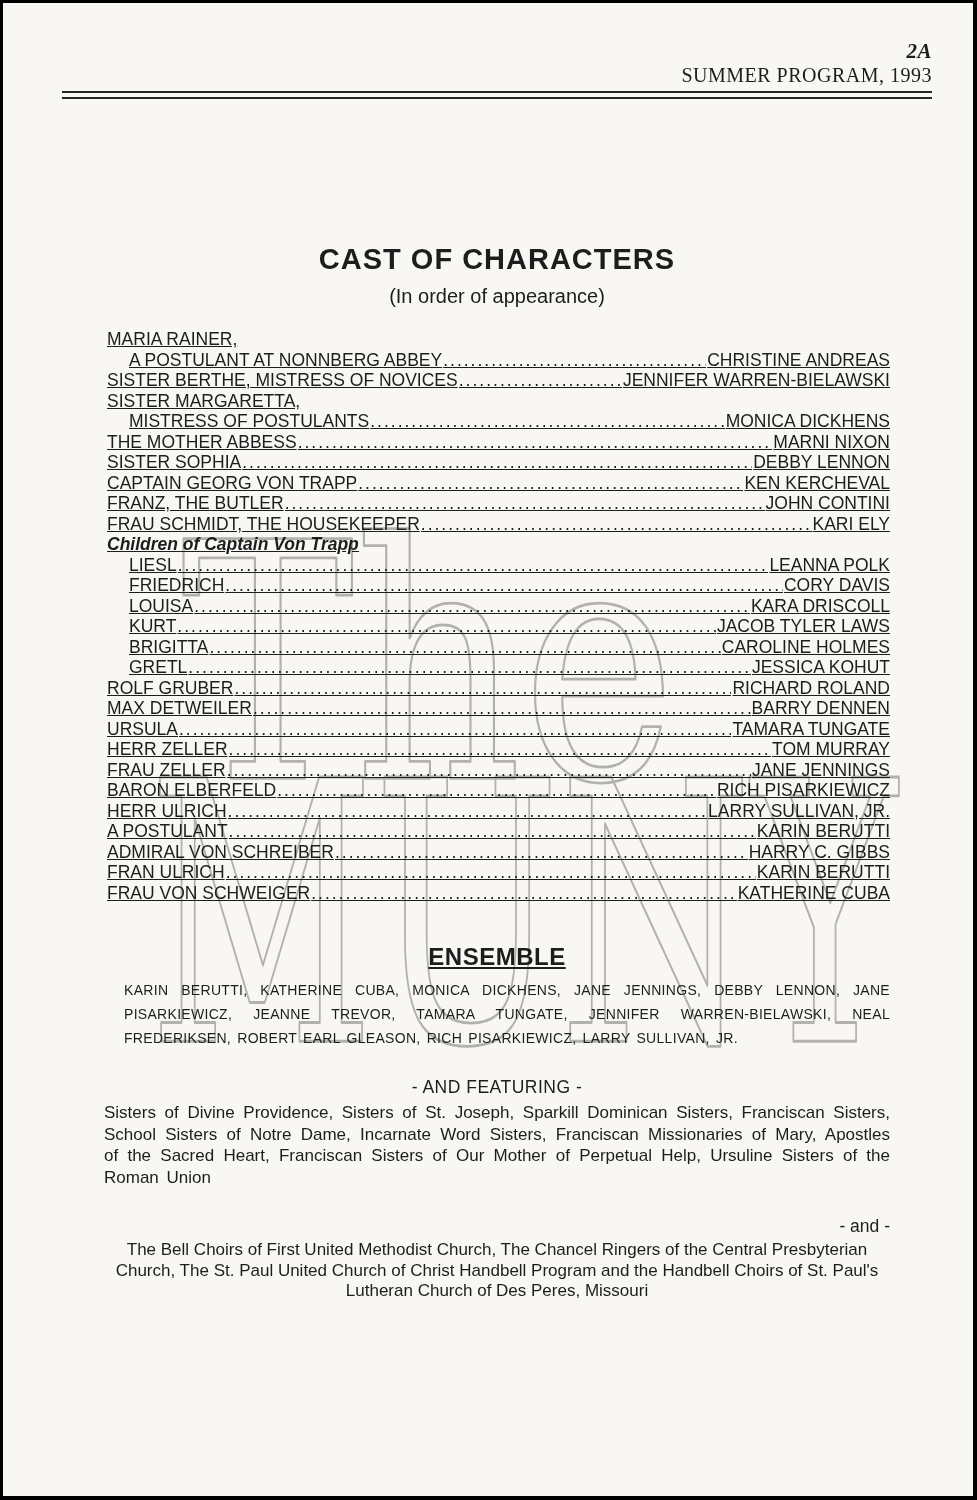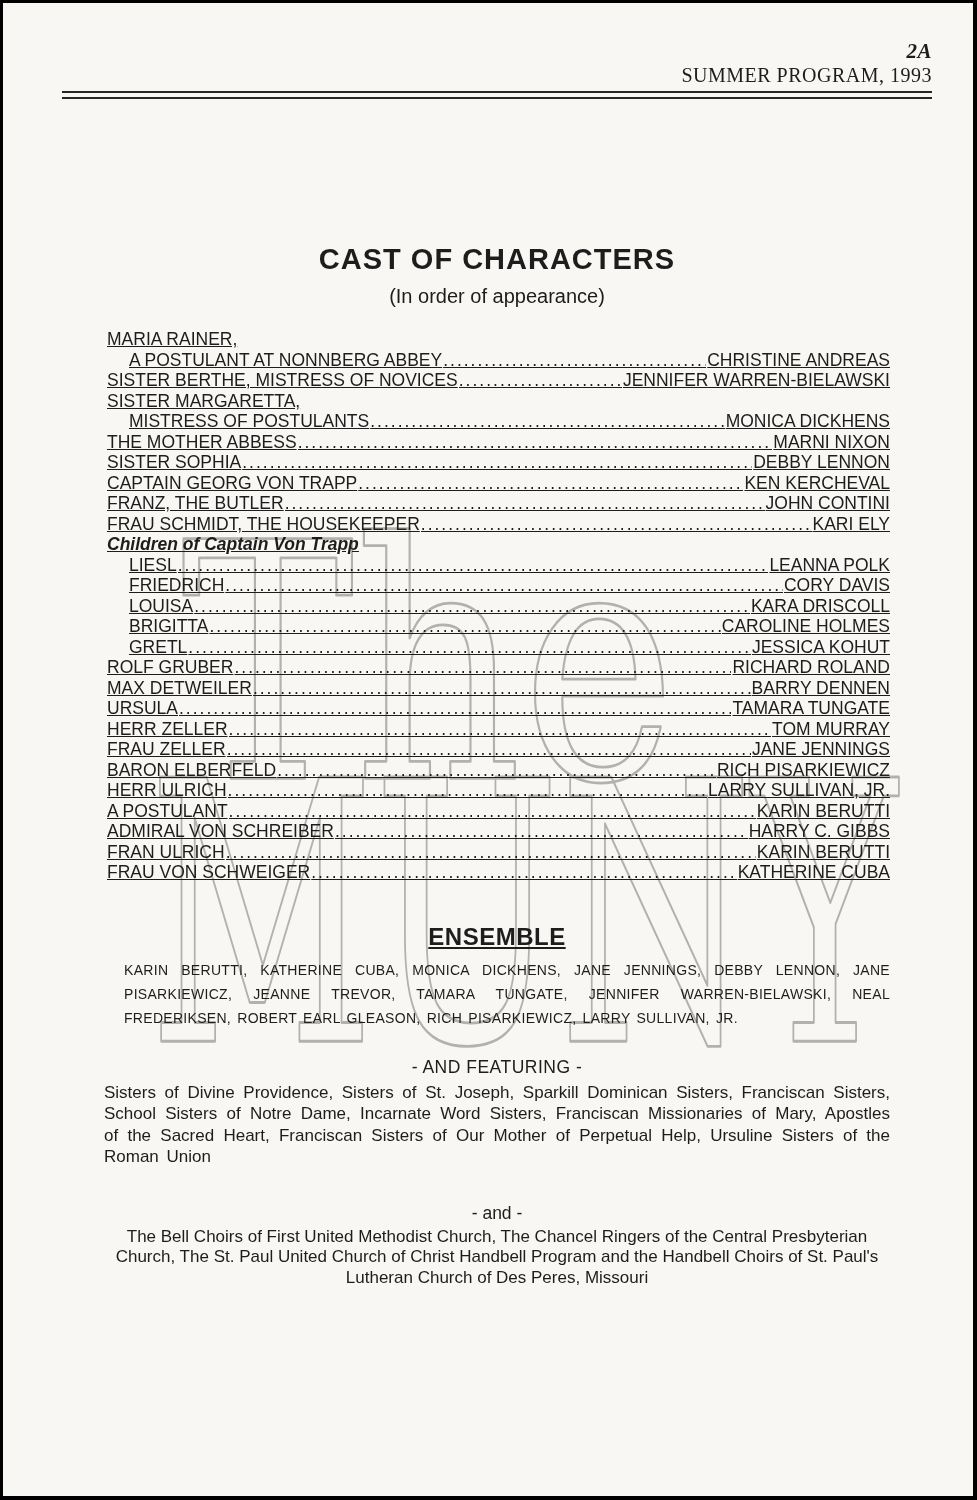--- a/index.html
+++ b/index.html
@@ -105,23 +105,23 @@
     letter-spacing: 0.5px;
   }
   .featuring-text {
     margin-top: 4px;
     font-size: 17px;
     line-height: 21.5px;
     text-align: justify;
     word-spacing: 3px;
   }
   .and-heading {
-    text-align: center;
+    text-align: right;
     font-size: 17.5px;
-    margin-top: 35px;
+    margin-top: 28px;
   }
   .bell-text {
     margin: 3px auto 0;
     width: 786px;
     font-size: 17px;
     line-height: 20.5px;
     text-align: center;
   }
 </style>
 </head>
@@ -210,20 +210,25 @@
           <span class="role">FRIEDRICH</span>
           <span class="leader"></span>
           <span class="actor">CORY DAVIS</span>
         </div>
         <div class="cast-row indent">
           <span class="role">LOUISA</span>
           <span class="leader"></span>
           <span class="actor">KARA DRISCOLL</span>
         </div>
         <div class="cast-row indent">
+          <span class="role">KURT</span>
+          <span class="leader"></span>
+          <span class="actor">JACOB TYLER LAWS</span>
+        </div>
+        <div class="cast-row indent">
           <span class="role">BRIGITTA</span>
           <span class="leader"></span>
           <span class="actor">CAROLINE HOLMES</span>
         </div>
         <div class="cast-row indent">
           <span class="role">GRETL</span>
           <span class="leader"></span>
           <span class="actor">JESSICA KOHUT</span>
         </div>
         <div class="cast-row">

